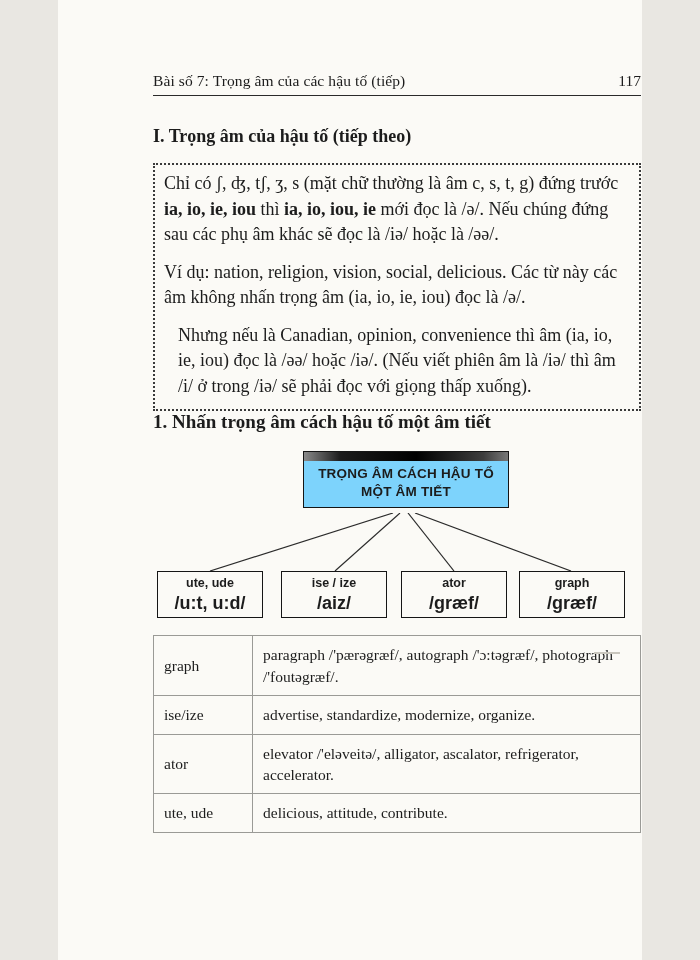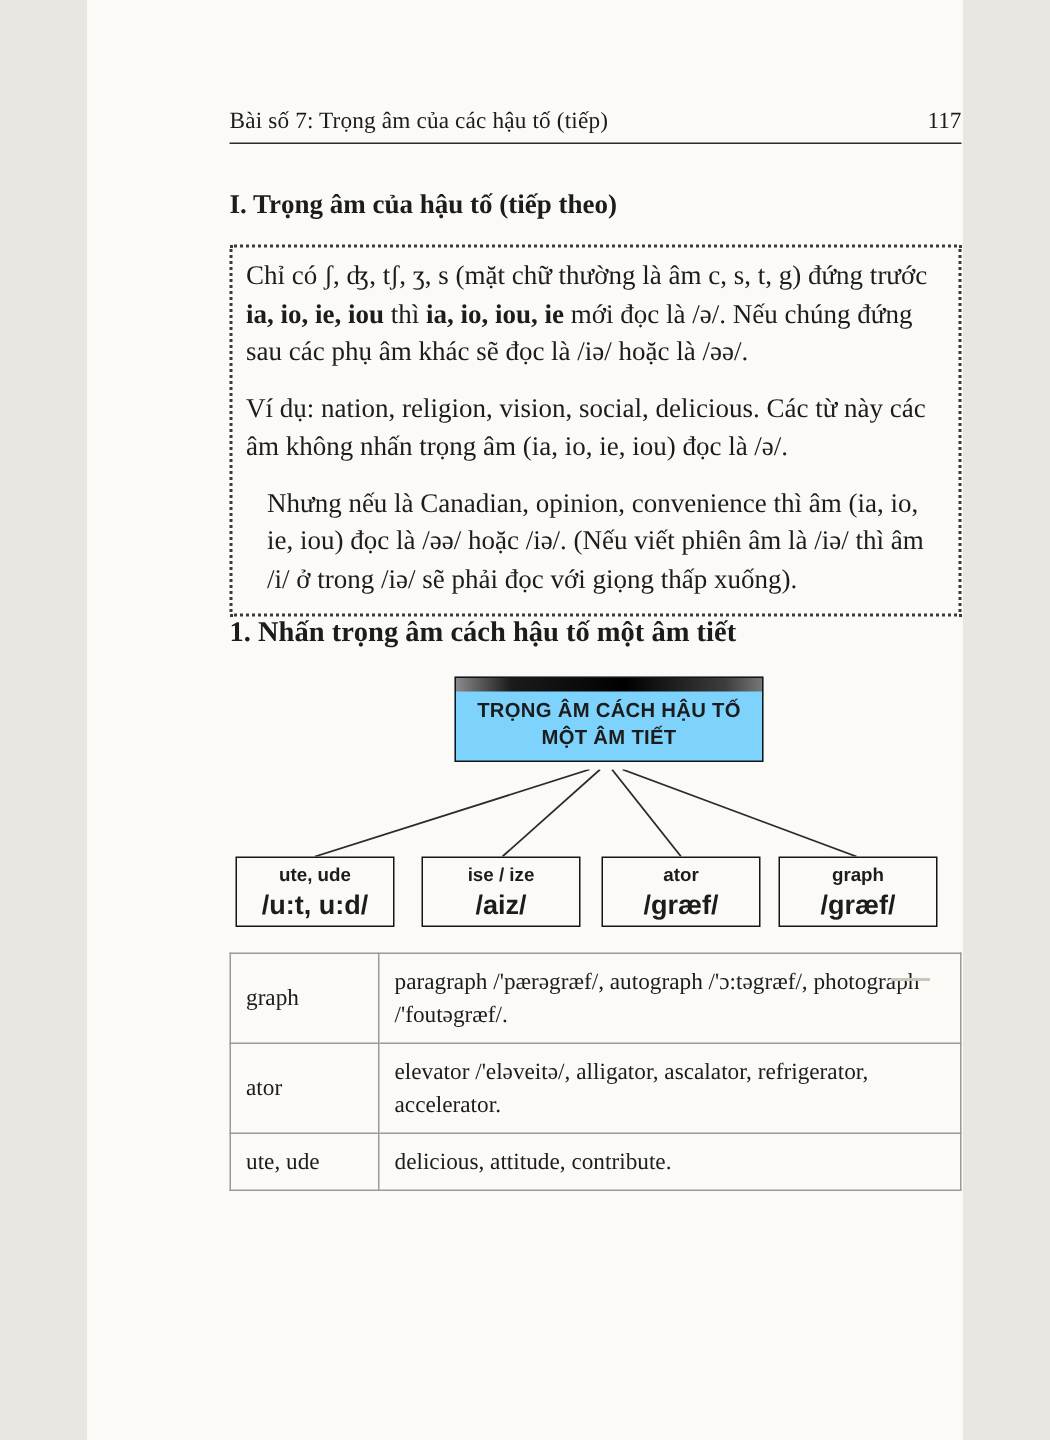--- a/index.html
+++ b/index.html
@@ -164,20 +164,24 @@
     </div>
 
 
     <table class="suffix-table">
       <tbody>
         <tr>
           <td class="suffix">graph</td>
           <td class="examples">paragraph /'pærəgræf/, autograph /'ɔ:təgræf/, photograph /'foutəgræf/.</td>
         </tr>
         <tr>
+          <td class="suffix">ise/ize</td>
+          <td class="examples">advertise, standardize, modernize, organize.</td>
+        </tr>
+        <tr>
           <td class="suffix">ator</td>
           <td class="examples">elevator /'eləveitə/, alligator, ascalator, refrigerator, accelerator.</td>
         </tr>
         <tr>
           <td class="suffix">ute, ude</td>
           <td class="examples">delicious, attitude, contribute.</td>
         </tr>
       </tbody>
     </table>
 

